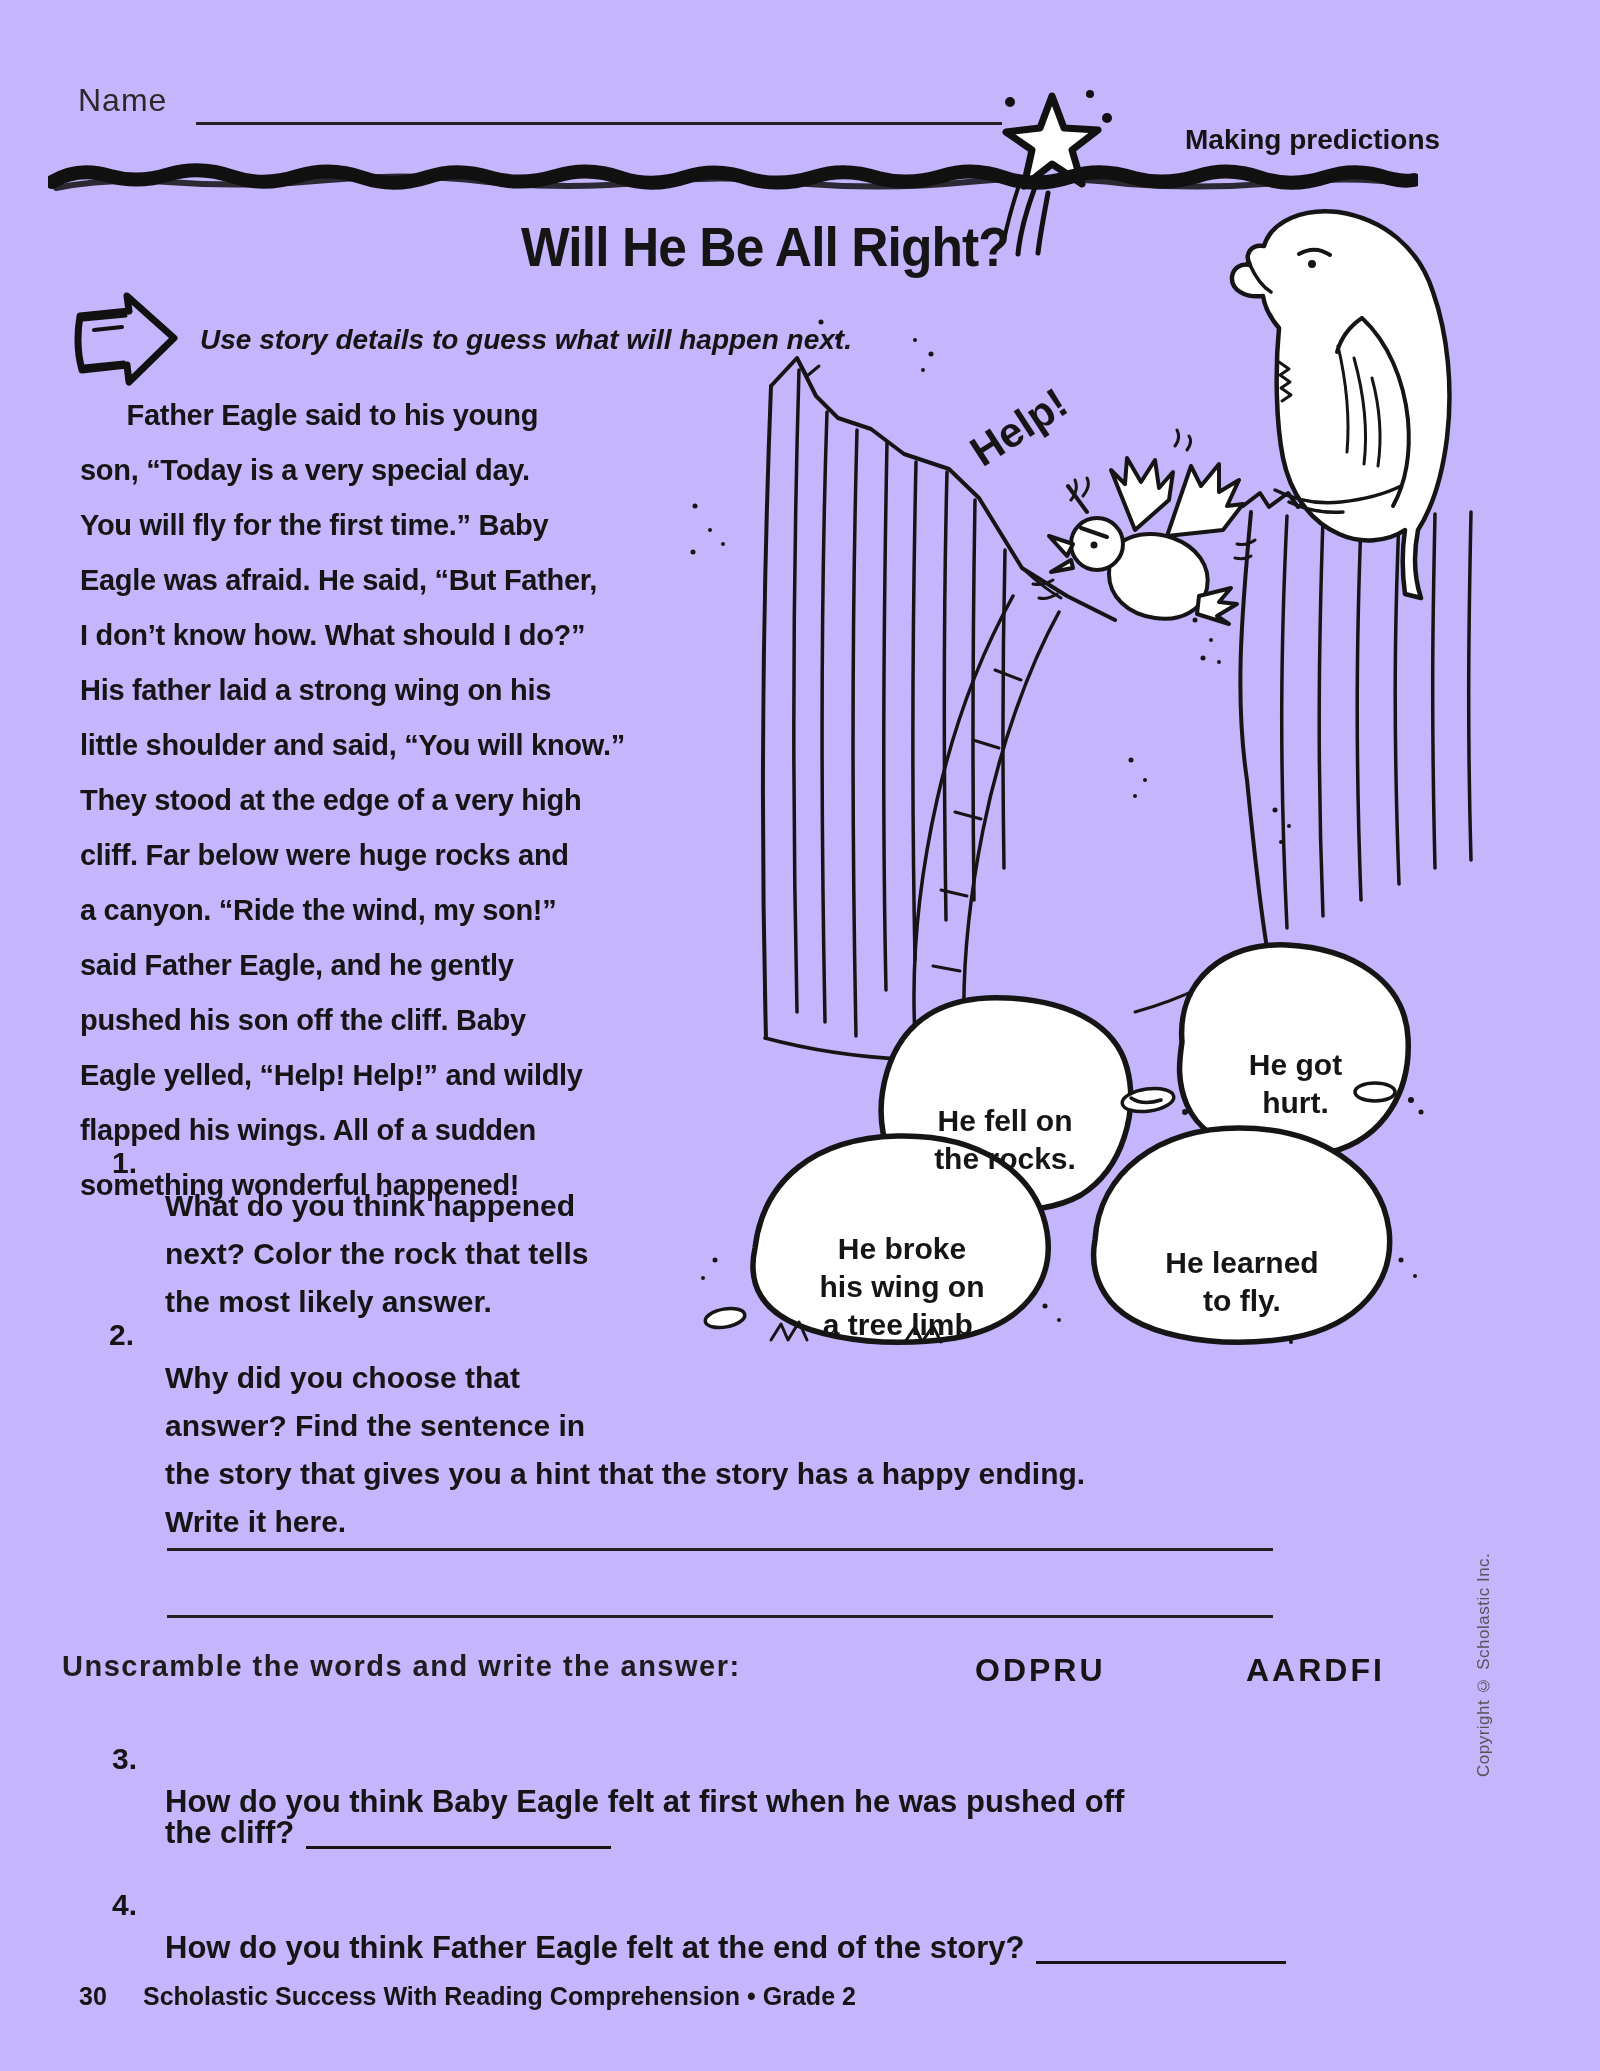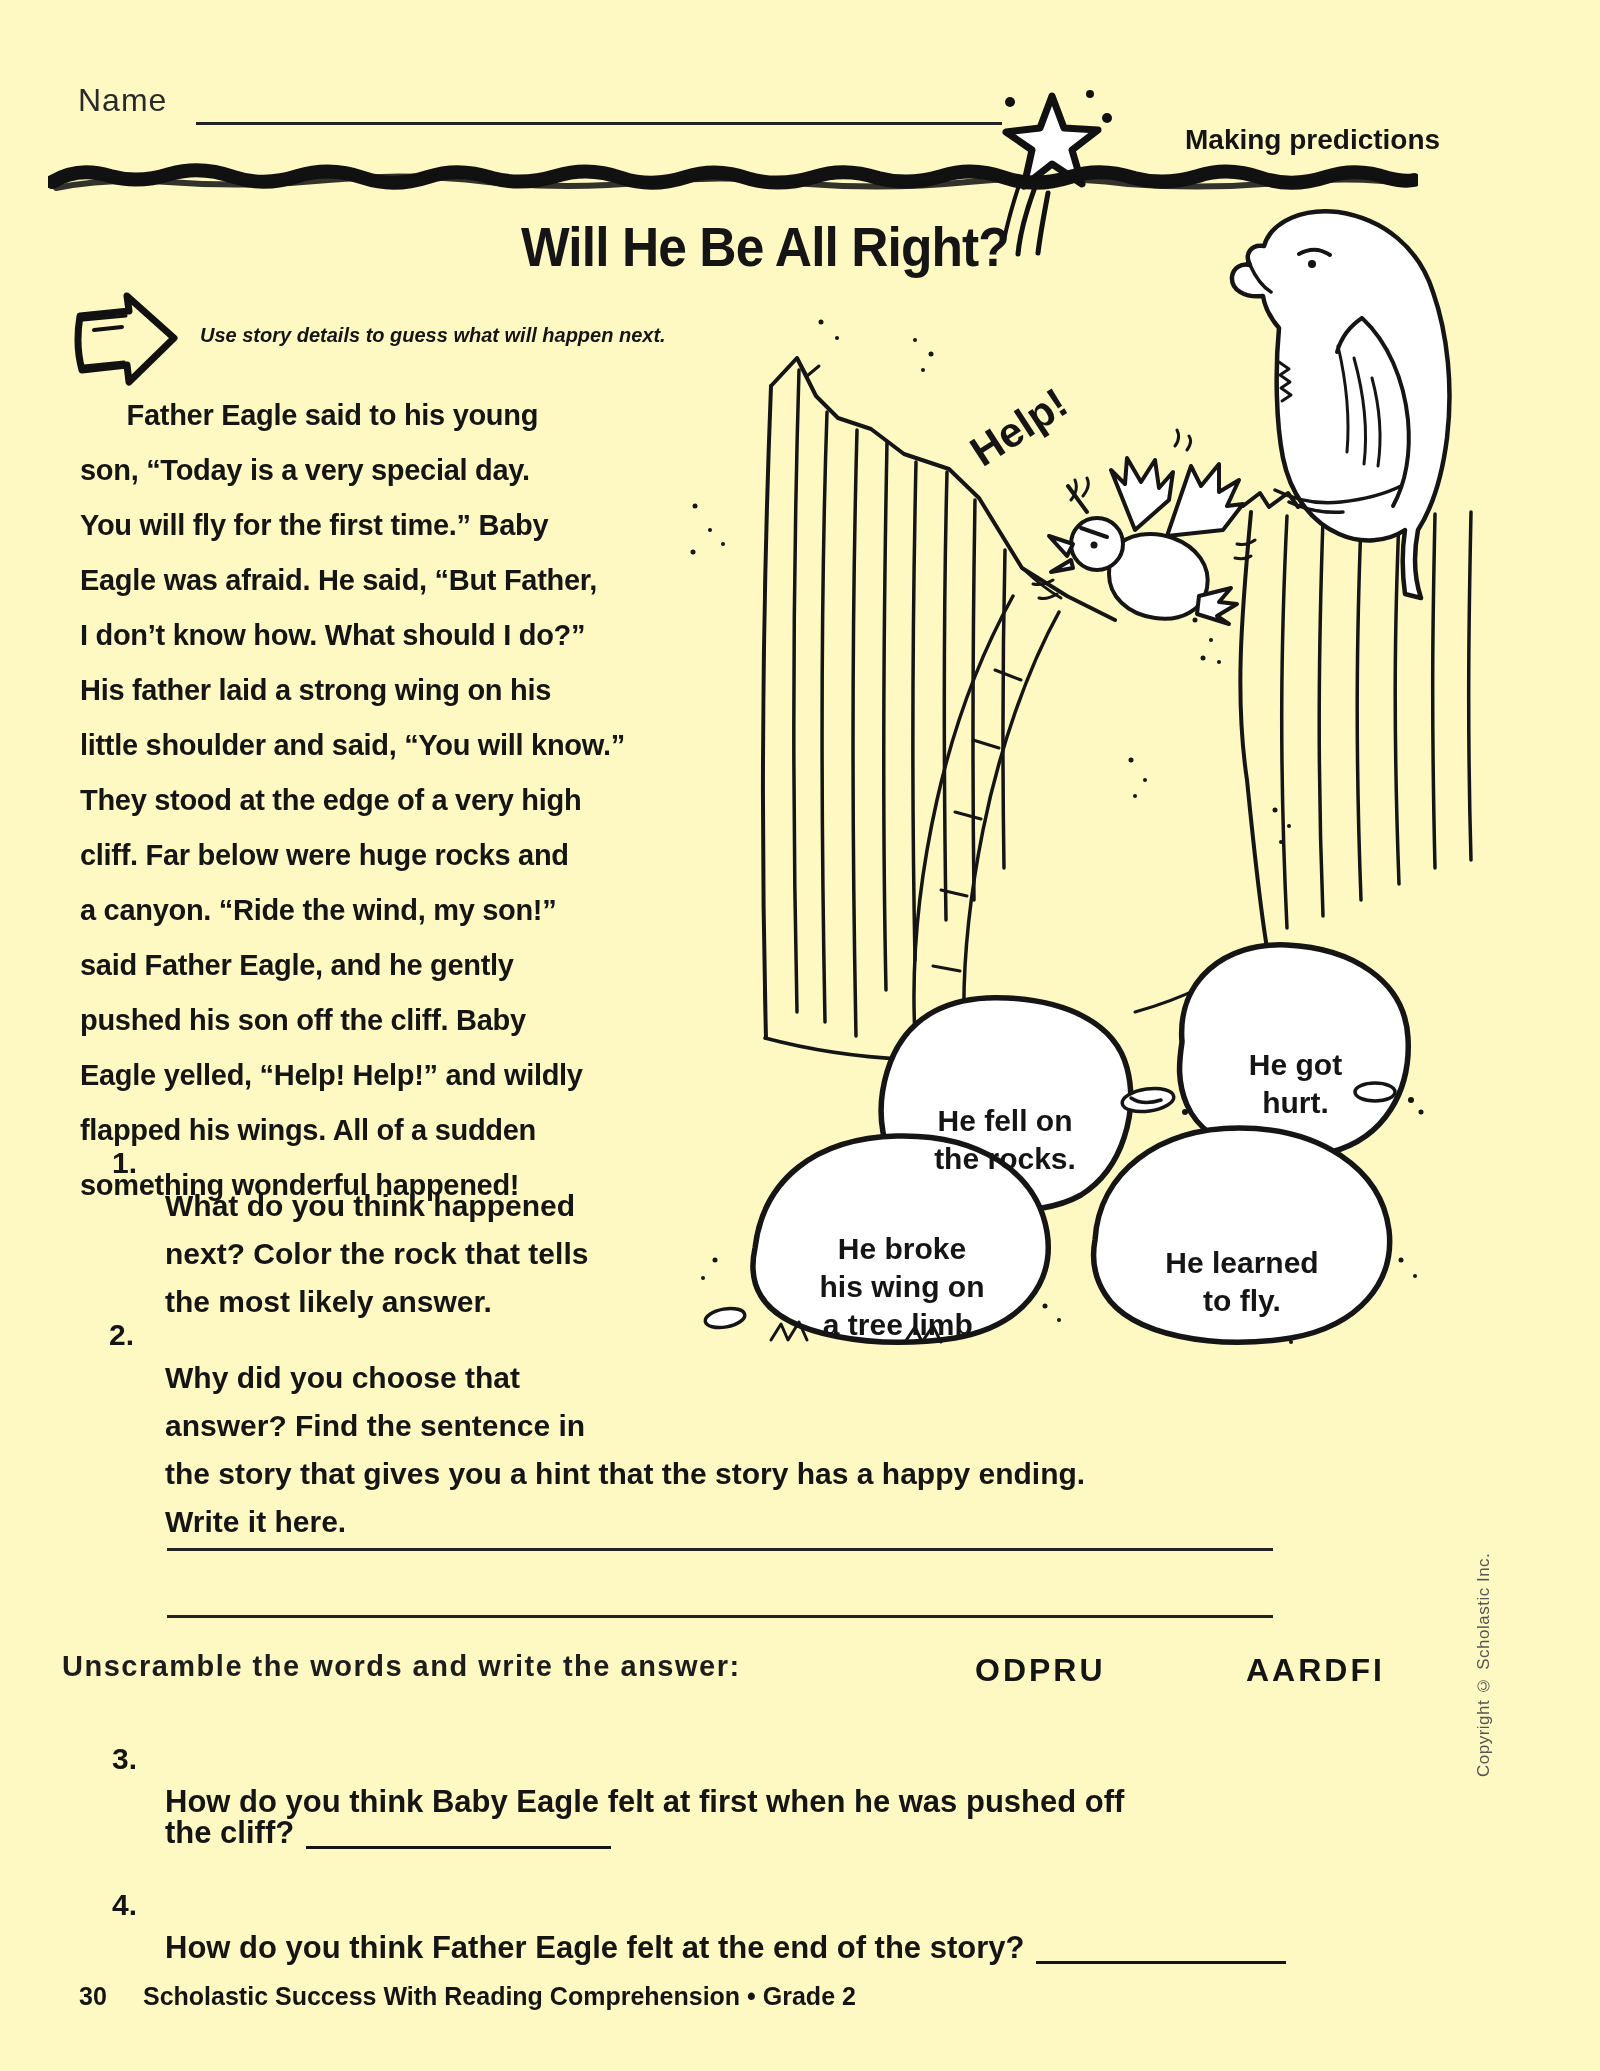--- a/index.html
+++ b/index.html
@@ -1,32 +1,32 @@
 <!DOCTYPE html>
 <html><head>
 <meta charset="utf-8">
 <style>
   html,body{margin:0;padding:0;background:#e8e8e8;}
-  .page{position:relative;width:1600px;height:2071px;background:#fef9c3;overflow:hidden;
+  .page{position:relative;width:1600px;height:2071px;background:#c4b5fd;overflow:hidden;
         font-family:"Liberation Sans",sans-serif;color:#151515;}
   .abs{position:absolute;}
   .prewrap{white-space:pre-wrap;}
   .preline{white-space:pre-line;margin-top:44px;}
 
   .name-label{left:78px;top:82px;font-size:32px;font-weight:400;letter-spacing:1px;color:#2a2a2a;}
   .name-line{left:196px;top:90px;width:806px;height:32px;border-bottom:3px solid #222;}
   .topic{left:1185px;top:80px;font-size:28px;font-weight:700;margin-top:44px;}
 
   .divider{left:48px;top:152px;}
   .star{left:990px;top:80px;}
 
   .title{left:460px;top:214px;width:610px;text-align:center;font-size:56px;font-weight:800;
          letter-spacing:-1px;transform:scaleX(.92);}
   .arrow{left:72px;top:290px;}
-  .subtitle{left:200px;top:324px;font-size:20px;font-style:italic;font-weight:600;}
+  .subtitle{left:200px;top:324px;font-size:28px;font-style:italic;font-weight:600;}
 
   .story{left:80px;top:388px;width:620px;font-size:29px;line-height:55px;font-weight:700;letter-spacing:-.3px;}
 
   .qnum{font-size:30px;font-weight:700;}
   .qtext{font-size:30px;line-height:48px;font-weight:700;margin-top:36px;}
   .q1n{left:112px;top:1146px;} .q1t{left:165px;top:1146px;width:560px;}
   .q2n{left:109px;top:1318px;} .q2t{left:165px;top:1318px;width:1160px;}
   .rule{height:0;border-top:3px solid #222;}
   .rule1{left:167px;top:1548px;width:1106px;}
   .rule2{left:167px;top:1615px;width:1106px;}

